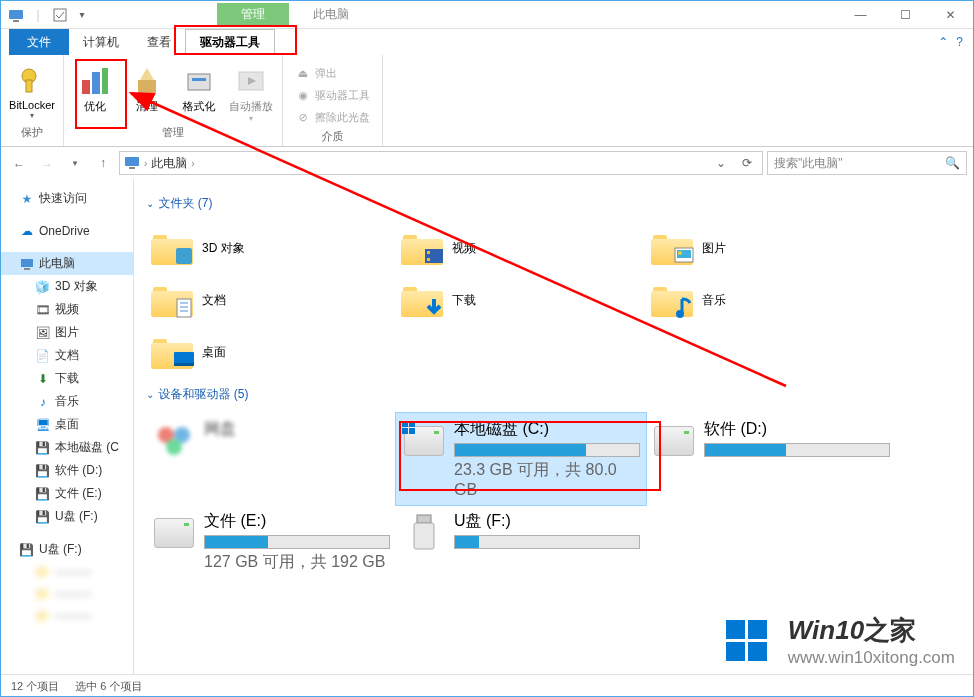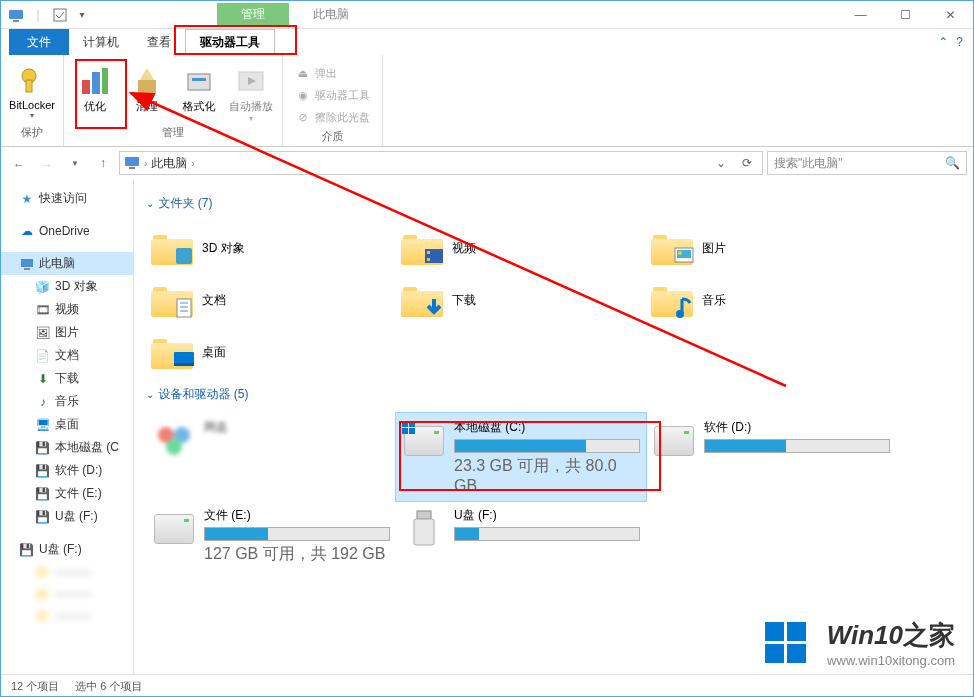--- a/index.html
+++ b/index.html
@@ -60,38 +60,38 @@
 .grouphdr .chev { font-size: 10px; }
 .tiles { display: flex; flex-wrap: wrap; gap: 0; }
 .tile-folder { width: 250px; height: 52px; display: flex; align-items: center; gap: 8px; padding: 4px; }
 .tile-folder .fi { width: 44px; height: 44px; display: flex; align-items: center; justify-content: center; font-size: 32px; }
 .tile-folder .fn { font-size: 12px; }
 
 .tile-drive { width: 250px; padding: 6px; display: flex; gap: 8px; position: relative; }
 .tile-drive.sel { background: #cce8ff; outline: 1px solid #99d1ff; }
 .tile-drive .di { width: 44px; height: 44px; display: flex; align-items: center; justify-content: center; }
 .tile-drive .dinfo { flex: 1; display: flex; flex-direction: column; gap: 3px; }
-.tile-drive .dn { font-size: 12px; }
+.tile-drive .dn { font-size: 16px; }
 .tile-drive .bar { width: 100%; height: 14px; border: 1px solid #b0b0b0; background: #e8e8e8; position: relative; }
 .tile-drive .bar .fill { height: 100%; background: #26a0da; }
 .tile-drive .ds { font-size: 16px; color: #666; }
 
 
 .statusbar { height: 24px; border-top: 1px solid #e0e0e0; display: flex; align-items: center; padding: 0 10px; font-size: 11px; color: #555; gap: 16px; }
 
 
 .annot { position: absolute; border: 2px solid red; pointer-events: none; z-index: 50; }
 .arrow-svg { position: absolute; top: 0; left: 0; pointer-events: none; z-index: 49; }
 
 
 .watermark { position: absolute; right: 18px; bottom: 28px; display: flex; align-items: center; gap: 20px; z-index: 60; }
 .watermark .wl { width: 42px; height: 42px; }
 .watermark .wt1 { font-size: 26px; font-weight: bold; font-style: italic; color: #333; }
 .watermark .wt1 .zh { font-style: normal; }
-.watermark .wt2 { font-size: 13px; color: #888; display: block; text-align: right; }
+.watermark .wt2 { font-size: 17px; color: #888; display: block; text-align: right; }
 
 .folder-ico { width: 42px; height: 34px; position: relative; }
 .folder-ico::before { content: ""; position: absolute; top: 4px; left: 2px; width: 14px; height: 6px; background: #ffd66e; border-radius: 2px 2px 0 0; }
 .folder-ico::after { content: ""; position: absolute; top: 8px; left: 0; width: 42px; height: 26px; background: linear-gradient(#ffe9a8,#ffcf5e); border-radius: 2px; }
 .folder-badge { position: absolute; bottom: -2px; right: -2px; width: 22px; height: 22px; z-index: 2; display: flex; align-items: center; justify-content: center; }
 
 .drive-ico { width: 40px; height: 30px; background: linear-gradient(#f4f4f4,#d8d8d8); border: 1px solid #bbb; border-radius: 3px; position: relative; }
 .drive-ico::after { content: ""; position: absolute; right: 4px; top: 4px; width: 5px; height: 3px; background: #6c6; }
 </style>
 </head>

